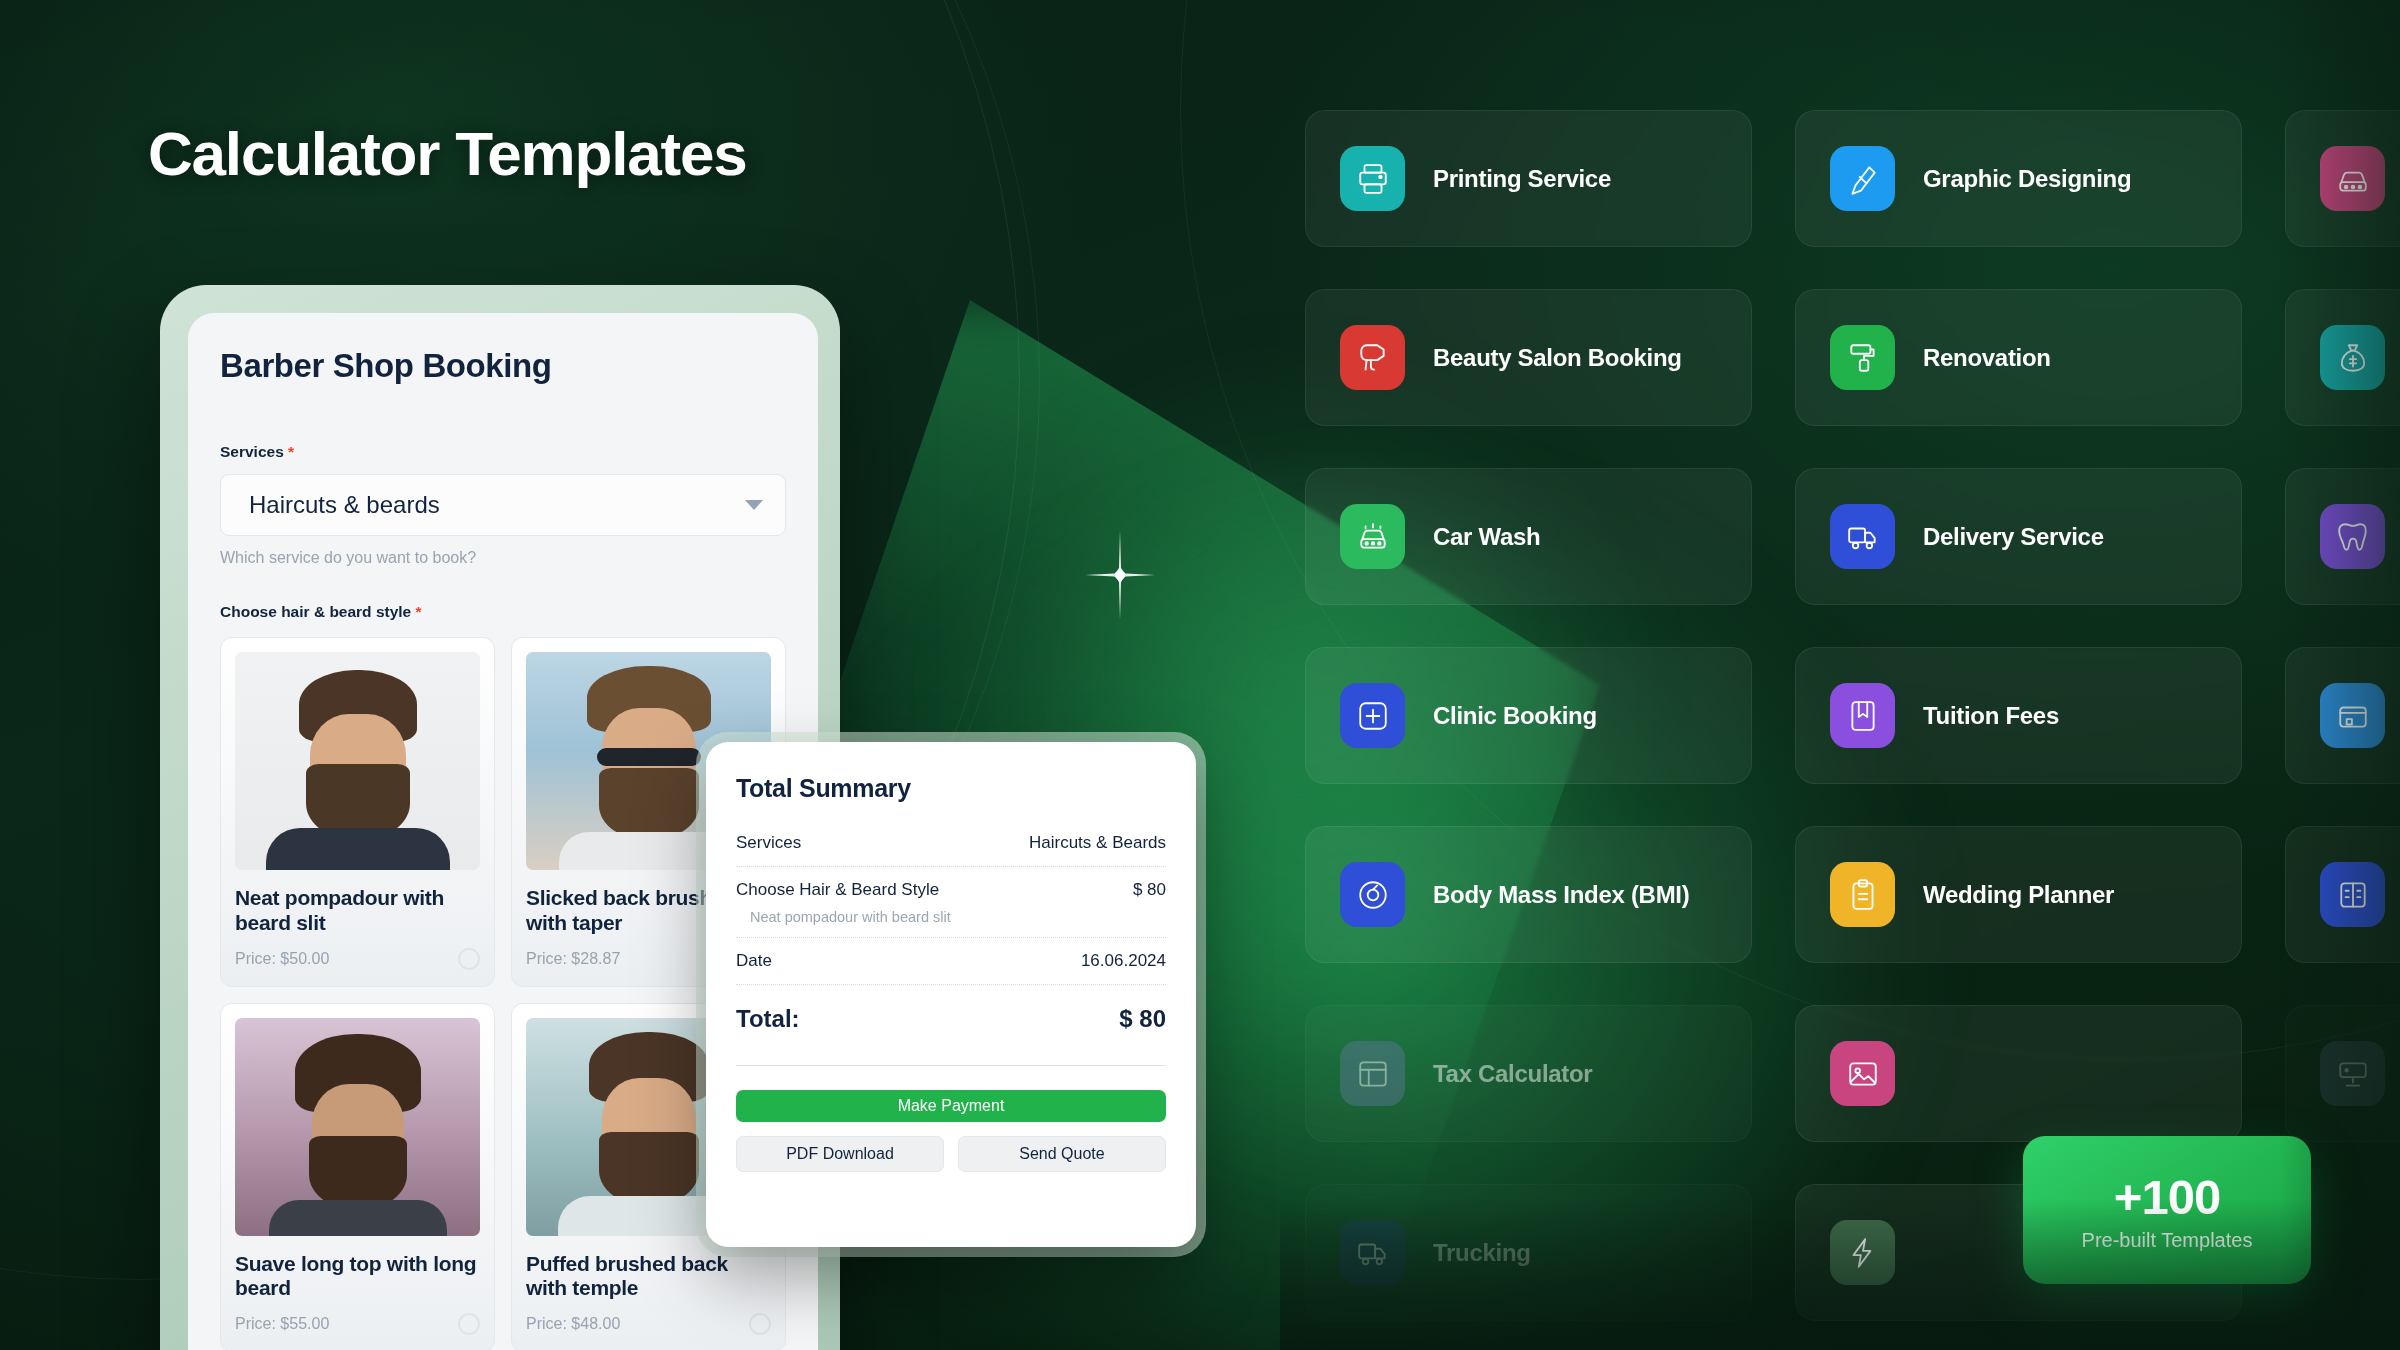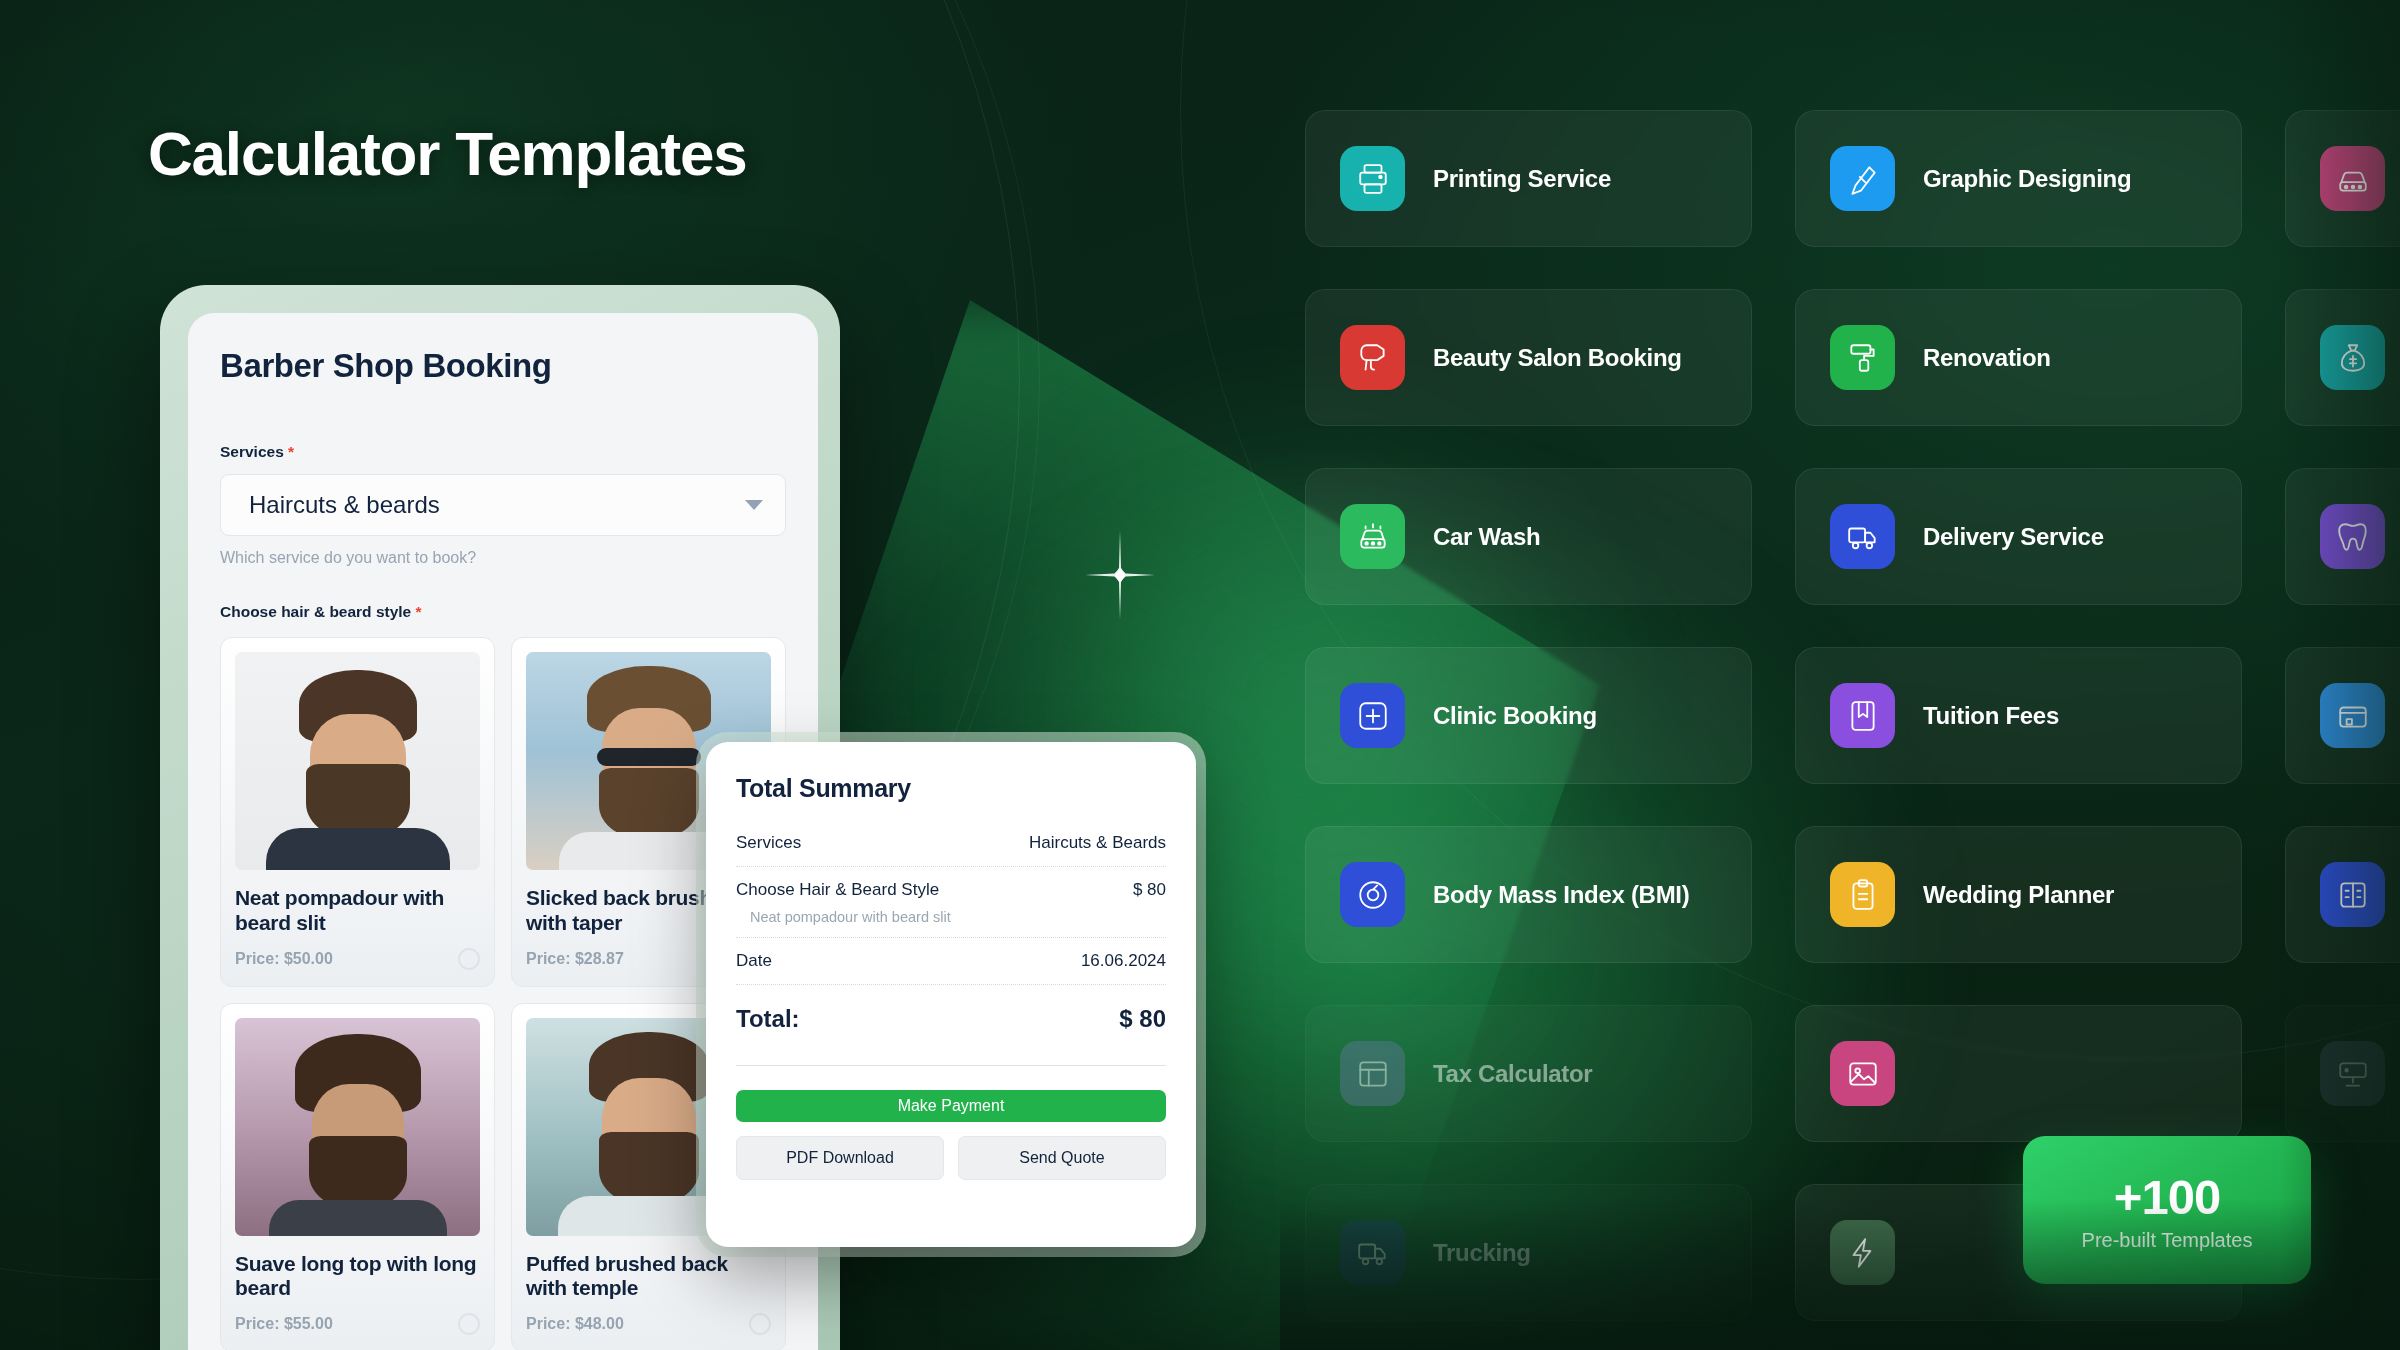--- a/index.html
+++ b/index.html
@@ -94,21 +94,21 @@
   .helper { margin-top:13px; font-size:16px; color:#97a4b2; }
   .field-label2 { margin-top:36px; font-size:15.5px; font-weight:bold; color:#12233d; }
 
   .style-grid { margin-top:16px; display:grid; grid-template-columns:1fr 1fr; gap:16px; }
   .style-card {
     background:linear-gradient(180deg,#ffffff 0%, #eceff2 100%);
     border:1.5px solid #e4e7eb; border-radius:12px; padding:14px 14px 16px 14px;
   }
   .style-img { height:218px; border-radius:7px; overflow:hidden; position:relative; }
   .style-name { margin-top:16px; font-size:21px; font-weight:bold; color:#12233d; line-height:1.18; letter-spacing:-0.3px; }
-  .style-foot { margin-top:12px; display:flex; align-items:center; justify-content:space-between;font-weight:bold; }
+  .style-foot { margin-top:12px; display:flex; align-items:center; justify-content:space-between; }
   .style-price { font-size:16px; color:#96a3b1; }
   .radio { width:22px; height:22px; border-radius:50%; border:2px solid #dfe3e8; }
 
   
   .ph { position:absolute; inset:0; }
   .ph-a { background:linear-gradient(180deg,#f1f2f3 0%,#e9eaec 100%); }
   .ph-b { background:linear-gradient(180deg,#bcd6e4 0%,#9fc2d6 45%,#d9cfc2 100%); }
   .ph-c { background:linear-gradient(180deg,#d8c4d6 0%,#b79aae 50%,#8d6f82 100%); }
   .ph-d { background:linear-gradient(180deg,#cfe0e2 0%,#9fc0c3 55%,#7e9ea2 100%); }
   .face { position:absolute; left:50%; transform:translateX(-50%); }
@@ -141,21 +141,21 @@
   }
   .sum-total .k { font-size:24px; font-weight:bold; color:#12233d; }
   .sum-total .v { font-size:24px; font-weight:bold; color:#12233d; }
   .btn-pay {
     margin-top:24px; height:32px; width:100%;
     background:#22b24c; color:#ffffff; border:none; border-radius:7px;
     font-size:16px; font-family:inherit; cursor:pointer;
   }
   .btn-row { margin-top:14px; display:grid; grid-template-columns:1fr 1fr; gap:14px; }
   .btn-sec {
-    height:44px; background:#eef0f2; border:1.5px solid #e4e7eb; border-radius:7px;
+    height:36px; background:#eef0f2; border:1.5px solid #e4e7eb; border-radius:7px;
     color:#12233d; font-size:16px; font-family:inherit; cursor:pointer;
   }
 
   
   #template-grid {
     position:absolute; left:1305px; top:110px;
     display:grid; grid-template-columns:repeat(3, 447px); gap:42px 43px;
   }
   .tpl-card {
     height:137px; border-radius:20px;

